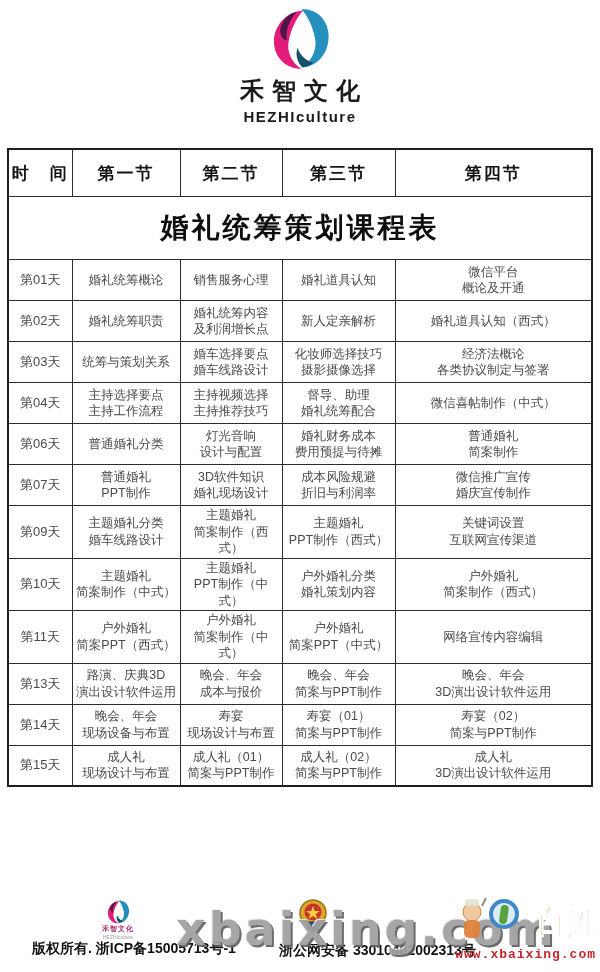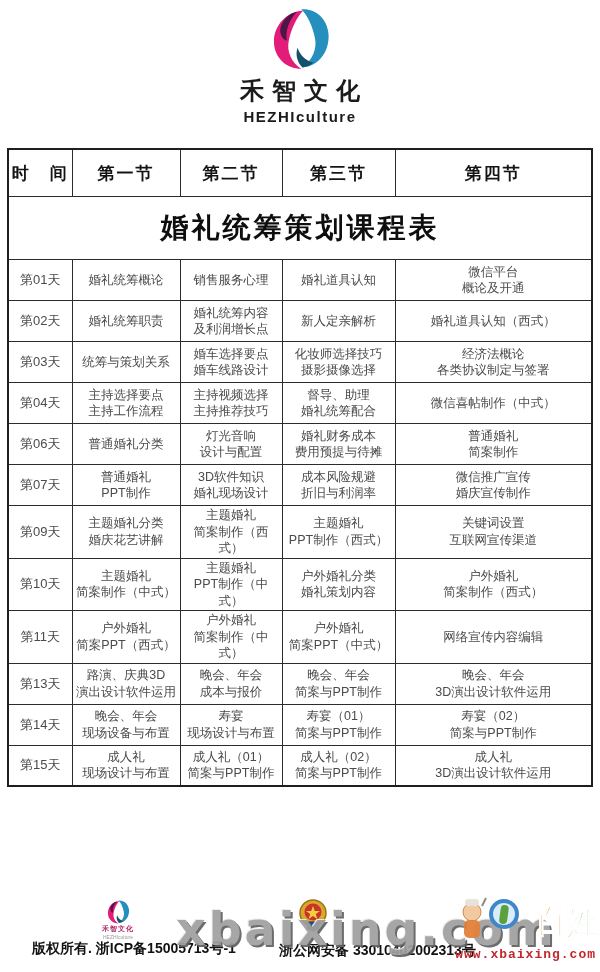--- a/index.html
+++ b/index.html
@@ -137,21 +137,21 @@
     <td class="course-cell">3D软件知识
 婚礼现场设计</td>
     <td class="course-cell">成本风险规避
 折旧与利润率</td>
     <td class="course-cell">微信推广宣传
 婚庆宣传制作</td>
   </tr>
   <tr class="data-row">
     <td class="day-cell">第09天</td>
     <td class="course-cell">主题婚礼分类
-婚庆花艺讲解</td>
+婚车线路设计</td>
     <td class="course-cell">主题婚礼
 简案制作（西式）</td>
     <td class="course-cell">主题婚礼
 PPT制作（西式）</td>
     <td class="course-cell">关键词设置
 互联网宣传渠道</td>
   </tr>
   <tr class="data-row">
     <td class="day-cell">第10天</td>
     <td class="course-cell">主题婚礼

